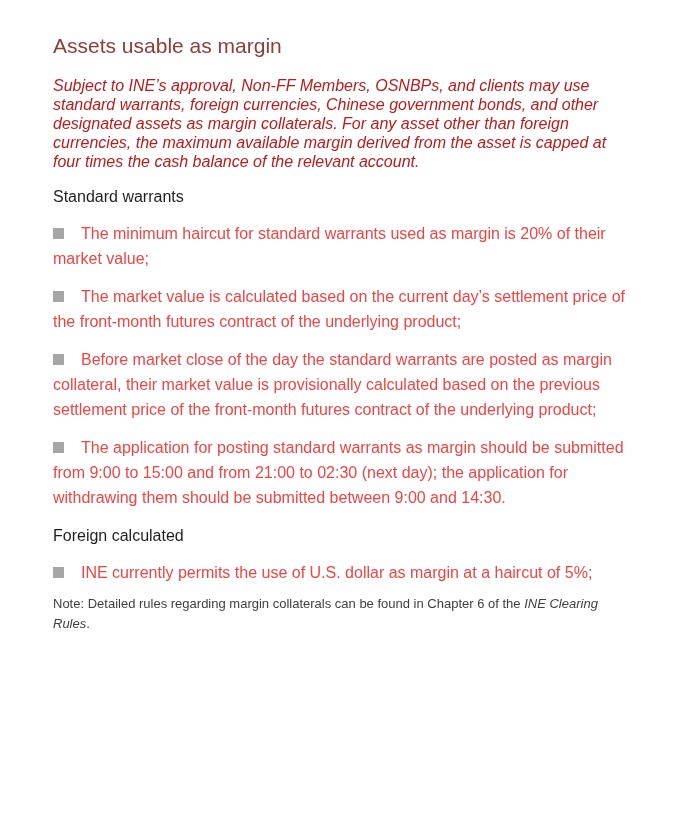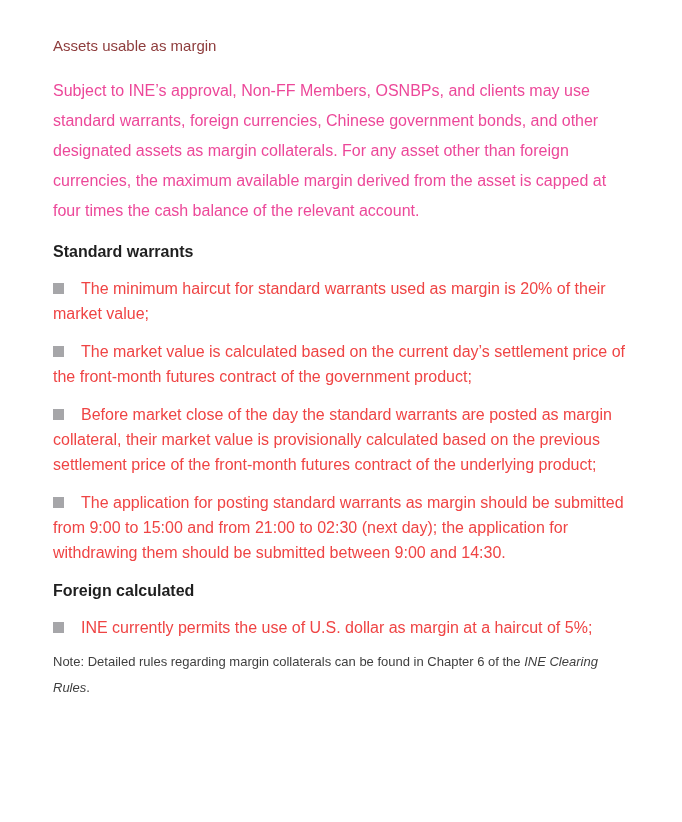--- a/index.html
+++ b/index.html
@@ -12,76 +12,77 @@
     height: 822px;
     font-family: "Liberation Sans", "DejaVu Sans", sans-serif;
     -webkit-font-smoothing: antialiased;
   }
   .doc {
     box-sizing: border-box;
     width: 682px;
     padding: 35px 45px 0 53px;
   }
   .doc-heading {
-    font-size: 15px;
+    font-size: 21px;
     line-height: 21px;
     font-weight: 400;
     color: #8e3c3c;
     margin: 0 0 20px 0;
   }
   .para {
     font-size: 16px;
-    line-height: 30px;
-    color: #ec4899;
+    line-height: 19px;
+    color: #b91c1c;
     margin: 0 0 13px 0;
+    font-style: italic;
   }
   .section-title {
     font-size: 16px;
     line-height: 25px;
-    font-weight: 700;
+    font-weight: 400;
     color: #1f1f1f;
     margin: 0 0 12px 0;
   }
   .bullet-item {
     font-size: 16px;
     line-height: 25px;
     color: #ef4444;
     margin: 0 0 13px 0;
   }
   .bullet-square {
     display: inline-block;
     width: 11px;
     height: 11px;
     background: #a6a6a9;
     margin-right: 17px;
   }
   .note {
     font-size: 13px;
-    line-height: 26px;
+    line-height: 20px;
     color: #3f3f3f;
     margin: -4px 0 16px 0;
   }
   .note .italic {
     font-style: italic;
   }
 </style>
 </head>
 <body>
 
 <div class="doc">
 
   <h1 class="doc-heading">Assets usable as margin</h1>
 
   <p class="para">Subject to INE’s approval, Non-FF Members, OSNBPs, and clients may use standard warrants, foreign currencies, Chinese government bonds, and other designated assets as margin collaterals. For any asset other than foreign currencies, the maximum available margin derived from the asset is capped at four times the cash balance of the relevant account.</p>
 
   <h2 class="section-title">Standard warrants</h2>
 
   <div class="bullet-item"><span class="bullet-square"></span><span>The minimum haircut for standard warrants used as margin is 20% of their market value;</span></div>
 
-  <div class="bullet-item"><span class="bullet-square"></span><span>The market value is calculated based on the current day’s settlement price of the front-month futures contract of the government product;</span></div>
+  <div class="bullet-item"><span class="bullet-square"></span><span>The market value is calculated based on the current day’s settlement price of the front-month futures contract of the underlying product;</span></div>
 
   <div class="bullet-item"><span class="bullet-square"></span><span>Before market close of the day the standard warrants are posted as margin collateral, their market value is provisionally calculated based on the previous settlement price of the front-month futures contract of the underlying product;</span></div>
 
   <div class="bullet-item"><span class="bullet-square"></span><span>The application for posting standard warrants as margin should be submitted from 9:00 to 15:00 and from 21:00 to 02:30 (next day); the application for withdrawing them should be submitted between 9:00 and 14:30.</span></div>
 
   <h2 class="section-title">Foreign calculated</h2>
 
   <div class="bullet-item"><span class="bullet-square"></span><span>INE currently permits the use of U.S. dollar as margin at a haircut of 5%;</span></div>
 
 

